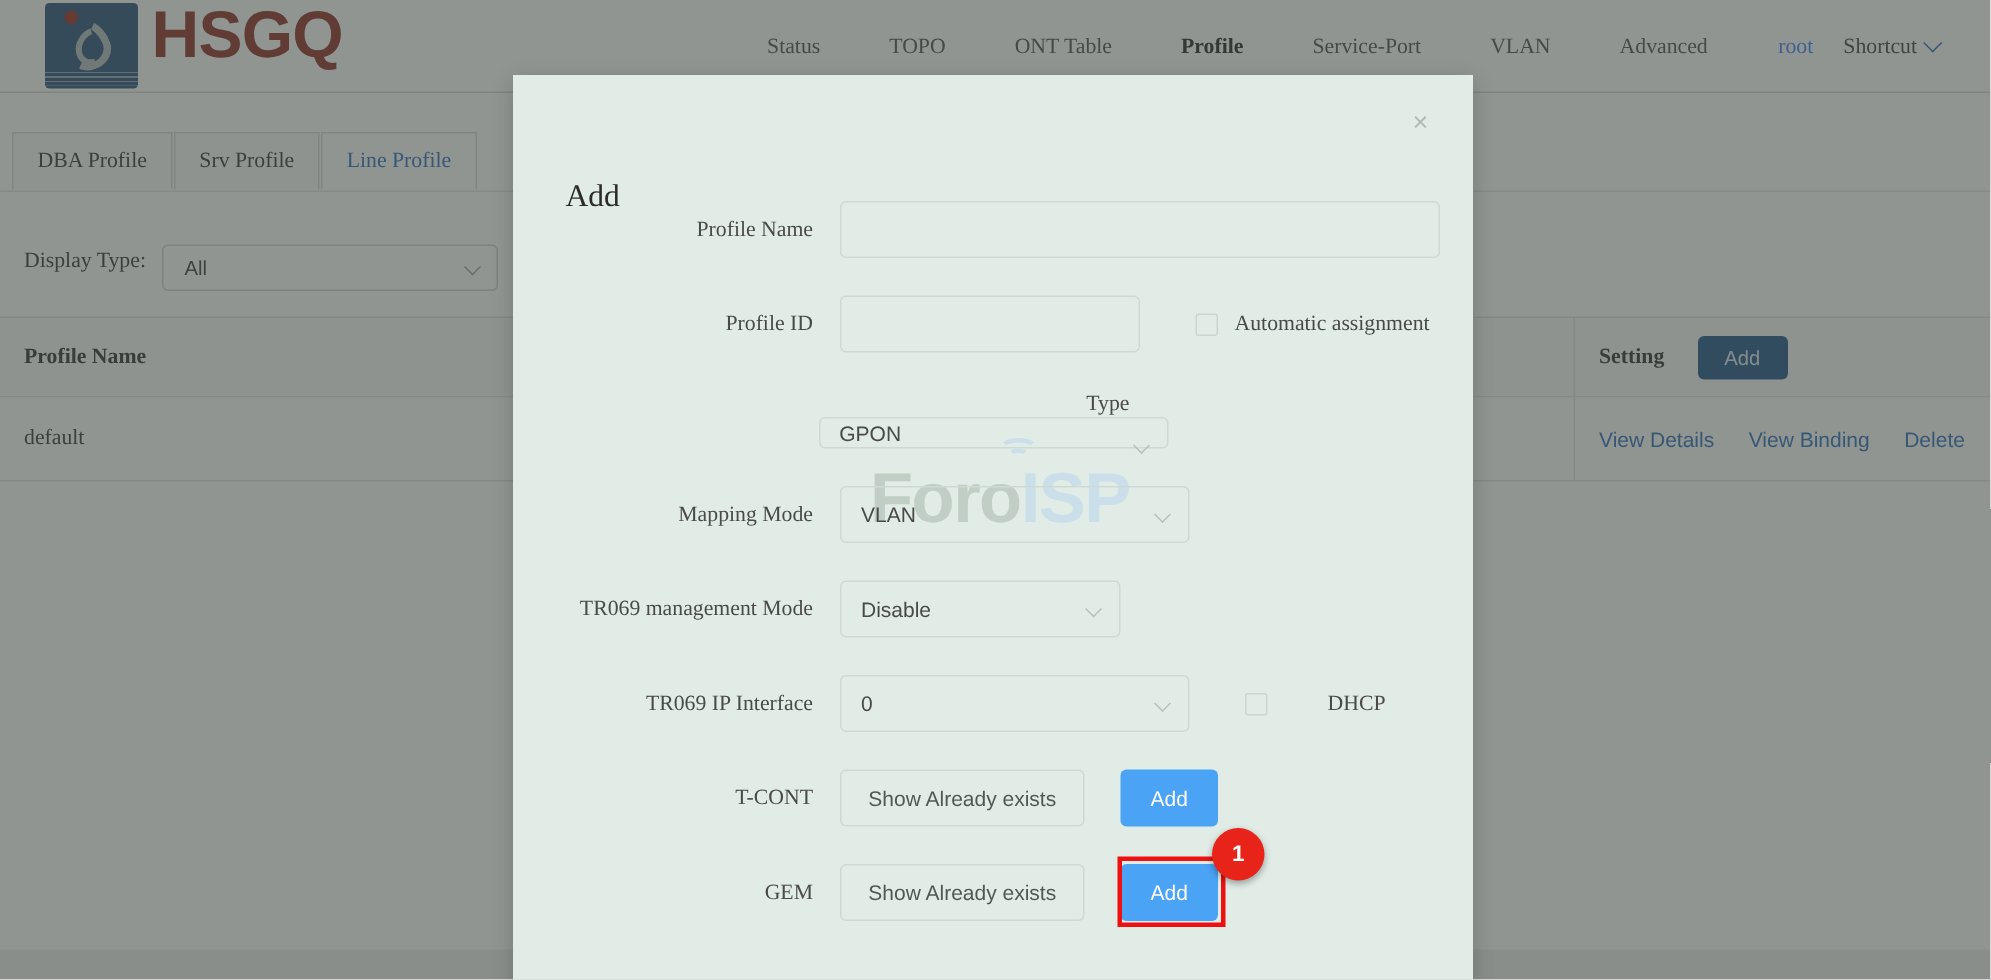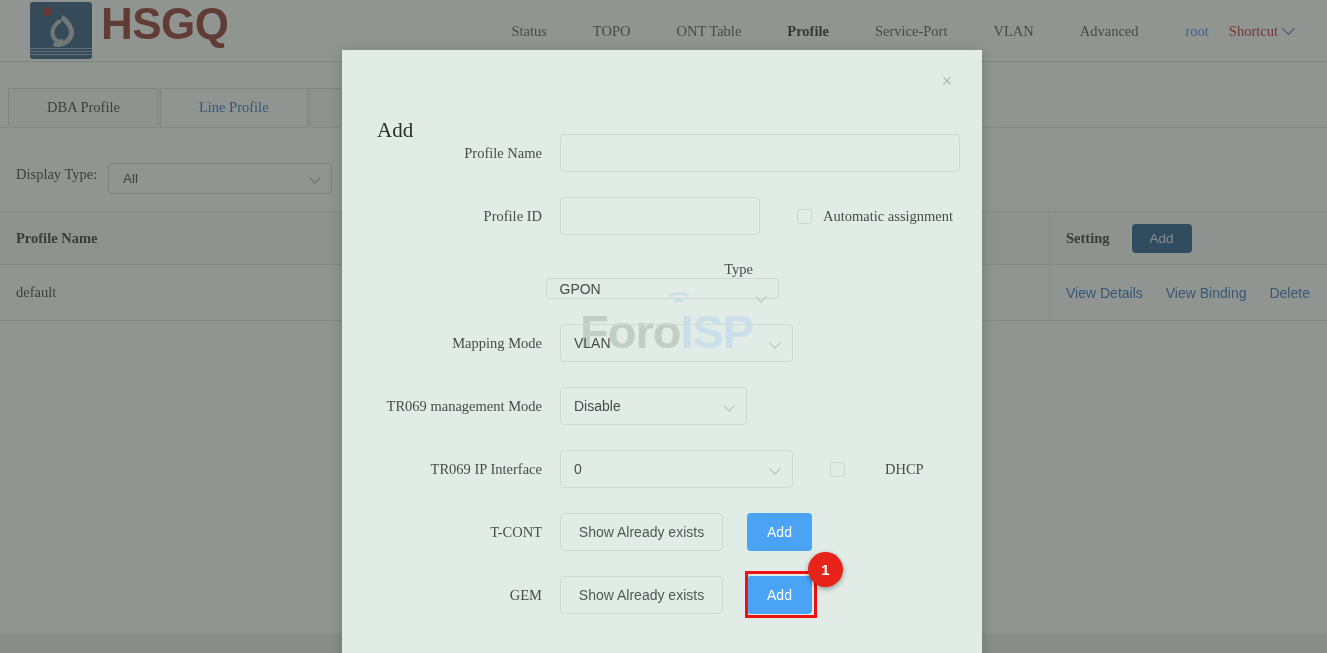--- a/index.html
+++ b/index.html
@@ -108,21 +108,21 @@
   }
   .nav-item.active { font-weight: 700; color: #222; }
   .nav-user {
     font-size: 14.5px;
     color: #3b82f6;
     padding: 0 12px 0 24px;
     cursor: pointer;
   }
   .nav-shortcut {
     font-size: 14.5px;
-    color: #b91c1c;
+    color: #404040;
     padding: 0 34px 0 8px;
     cursor: pointer;
     display: flex;
     align-items: center;
     gap: 6px;
   }
   .chev {
     display: inline-block;
     width: 9px; height: 9px;
     border-right: 1.6px solid #2b6cb8;
@@ -131,21 +131,21 @@
   }
 
   
   .tabs {
     position: absolute;
     left: 8px; top: 88px;
     display: flex;
   }
   .tab {
     height: 38px;
-    padding: 0 38px;
+    padding: 0 16px;
     display: flex;
     align-items: center;
     font-size: 14.5px;
     color: #333;
     border: 1px solid #d9d9d9;
     border-bottom: none;
     background: #fafafa;
     cursor: pointer;
     white-space: nowrap;
   }
@@ -461,22 +461,22 @@
         <div class="nav-user">root</div>
         <div class="nav-shortcut">
           <span>Shortcut</span>
           <span class="chev"></span>
         </div>
       </div>
     </div>
 
     <div class="tabs">
       <div class="tab">DBA Profile</div>
+      <div class="tab">Srv Profile</div>
       <div class="tab active">Line Profile</div>
-      <div class="tab">Srv Profile</div>
     </div>
 
     <div class="filterbar">
       <div class="filter-label">Display Type:</div>
     </div>
     <div class="filter-select">
       <span>All</span>
       <span class="sel-chev"></span>
     </div>
 

